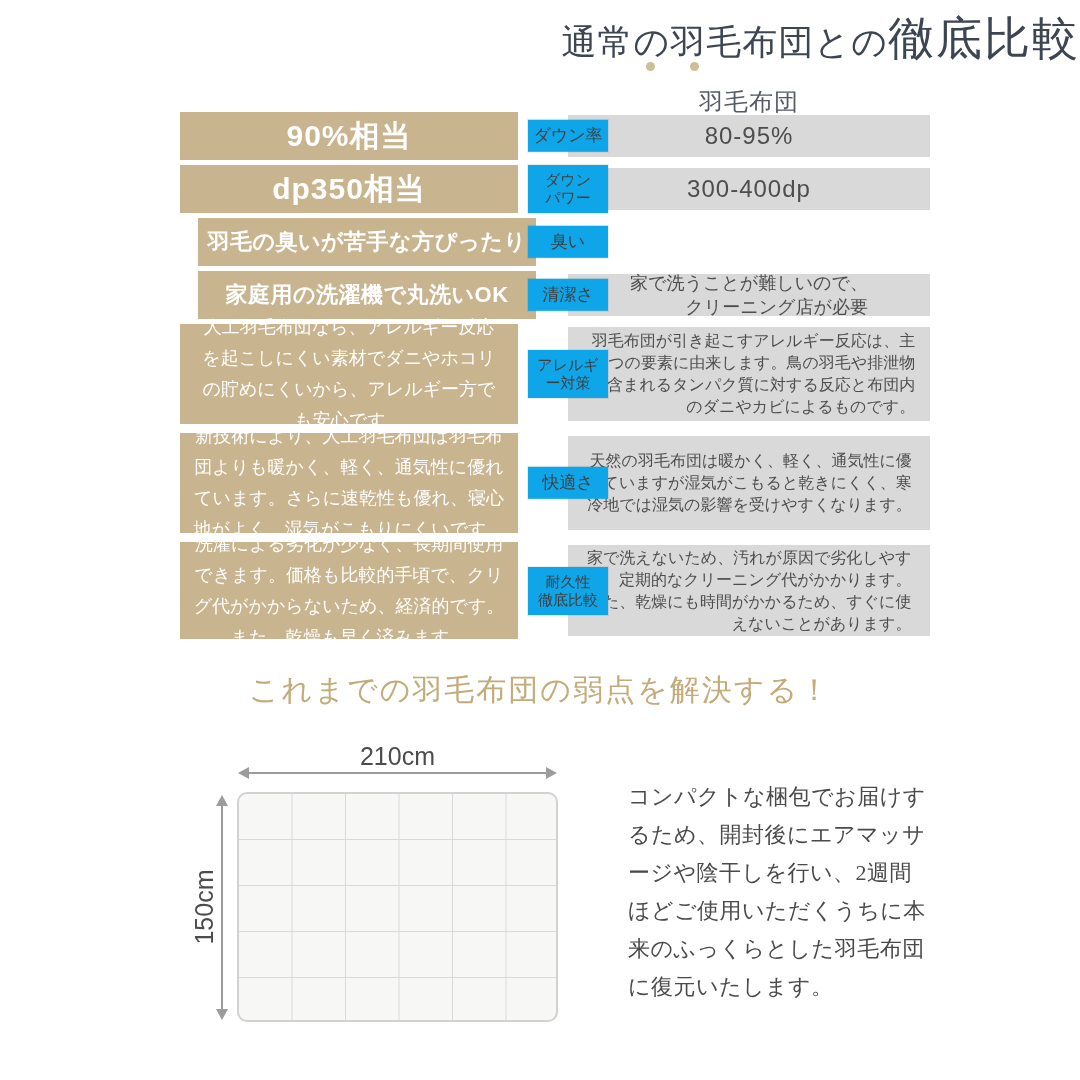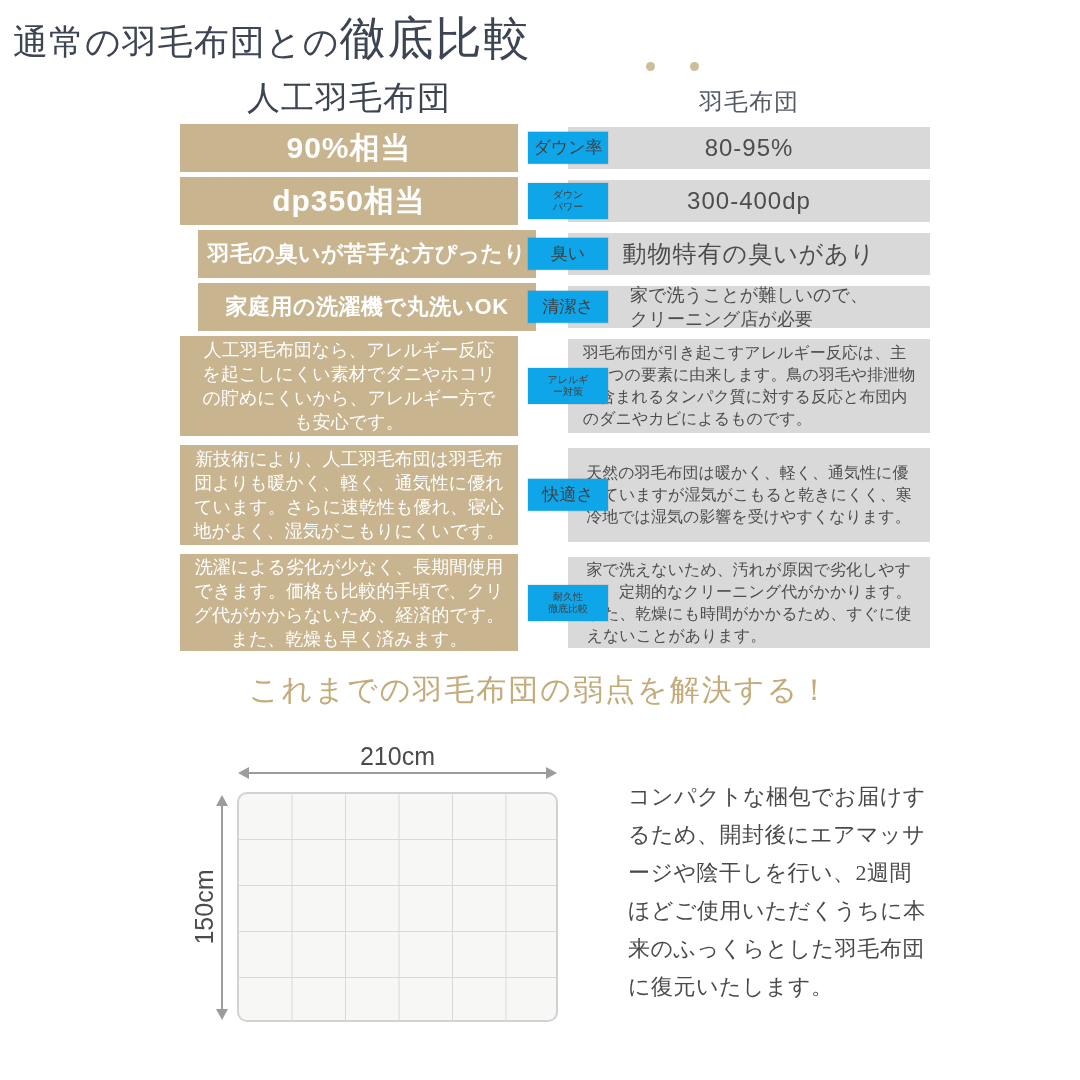--- a/index.html
+++ b/index.html
@@ -5,51 +5,51 @@
   :root{
     --tan:#c8b48e; --gray:#d9d9d9; --gold:#c3ab7a; --dark:#3d4553;
     --subhead:#525a66; --celltext:#4d4d4d; --labeltext:#3f3f3f; --arrow:#9c9c9c;
   }
   *{margin:0;padding:0;box-sizing:border-box;}
   html,body{width:1080px;height:1080px;background:#fff;
     font-family:"Liberation Sans","DejaVu Sans",sans-serif;}
   .canvas{position:relative;width:1080px;height:1080px;background:#fff;overflow:hidden;}
 
   
-  .title{position:absolute;top:8px;left:0;width:100%;text-align:left;color:var(--dark);padding-left:13px;}
+  .title{position:absolute;top:8px;left:0;width:100%;text-align:right;color:var(--dark);padding-left:13px;}
   .title .t-normal{font-size:35px;letter-spacing:1px;vertical-align:baseline;}
   .title .t-big{font-size:46px;letter-spacing:2px;vertical-align:baseline;}
   .dot{position:absolute;width:9px;height:9px;border-radius:50%;background:#cdbd98;top:62px;}
   .dot1{left:646px;} .dot2{left:690px;}
 
   
   .col-head-left{position:absolute;top:76px;left:180px;width:338px;text-align:center;
     font-size:33px;color:var(--dark);letter-spacing:1px;}
   .col-head-right{position:absolute;top:86px;left:568px;width:362px;text-align:center;
     font-size:24px;color:var(--subhead);letter-spacing:1px;}
 
   
-  .table{position:absolute;top:124px;left:180px;width:596px;}
+  .table{position:absolute;top:112px;left:180px;width:596px;}
   .row{position:relative;}
   .row-sm{height:48px;margin-bottom:5px;}
   .row-lg{height:100px;margin-bottom:9px;}
   .row:last-child{margin-bottom:8px;}
   .cell-left{position:absolute;left:0;top:0;bottom:0;width:338px;background:var(--tan);
     color:#fff;display:flex;align-items:center;justify-content:center;text-align:center;
     white-space:pre-line;}
   .cell-right{position:absolute;left:388px;top:3px;bottom:3px;width:362px;background:var(--gray);
-    color:var(--celltext);display:flex;align-items:center;justify-content:center;text-align:left;
+    color:var(--celltext);display:flex;align-items:center;justify-content:center;text-align:right;
     white-space:pre-line;}
   .chip{position:absolute;left:348px;top:50%;transform:translateY(-50%);width:80px;z-index:2;
     background:#0ea5e9;box-shadow:0 0 0 1px rgba(0,0,0,0.07);color:var(--labeltext);
     text-align:center;white-space:pre-line;padding:6px 2px;font-size:17px;line-height:1.2;}
-  .chip-sm{font-size:10px;}
+  .chip-sm{font-size:15px;}
   .lt-xl{font-size:30px;letter-spacing:1px;font-weight:600;}
   .lt-lg{font-size:22px;letter-spacing:0.5px;font-weight:700;margin-left:18px;}
-  .lt-sm{font-size:18px;line-height:24px;font-weight:400;}
+  .lt-sm{font-size:18px;line-height:31px;font-weight:400;}
   .rt-lg{font-size:24px;letter-spacing:1px;}
   .rt-md{font-size:18px;line-height:24px;}
   .rt-sm{font-size:16px;line-height:22px;}
 
   
   .solution{position:absolute;top:670px;left:0;width:100%;text-align:center;
     font-size:30px;letter-spacing:2px;color:var(--gold);}
 
   
   .dim-top-label{position:absolute;top:742px;left:237px;width:321px;text-align:center;
@@ -80,41 +80,39 @@
 <body>
 
 <div class="canvas">
 
   <div class="title">
     <span class="t-normal">通常の羽毛布団との</span><span class="t-big">徹底比較</span>
   </div>
   <div class="dot dot1"></div>
   <div class="dot dot2"></div>
 
-  <div class="col-head-left">人工羽毛布団</div>
   <div class="col-head-right">羽毛布団</div>
 
   <div class="table">
 
     <div class="row row-sm">
       <div class="cell-left lt-xl">90%相当</div>
       <div class="cell-right rt-lg">80-95%</div>
       <div class="chip">ダウン率</div>
     </div>
 
     <div class="row row-sm">
       <div class="cell-left lt-xl">dp350相当</div>
       <div class="cell-right rt-lg">300-400dp</div>
       <div class="chip chip-sm">ダウン
 パワー</div>
     </div>
 
     <div class="row row-sm">
       <div class="cell-left lt-lg">羽毛の臭いが苦手な方ぴったり</div>
-      <div class="cell-right rt-lg">動物特有の臭いがあり</div>
       <div class="chip">臭い</div>
     </div>
 
     <div class="row row-sm">
       <div class="cell-left lt-lg">家庭用の洗濯機で丸洗いOK</div>
       <div class="cell-right rt-md">家で洗うことが難しいので、
 クリーニング店が必要</div>
       <div class="chip">清潔さ</div>
     </div>
 

